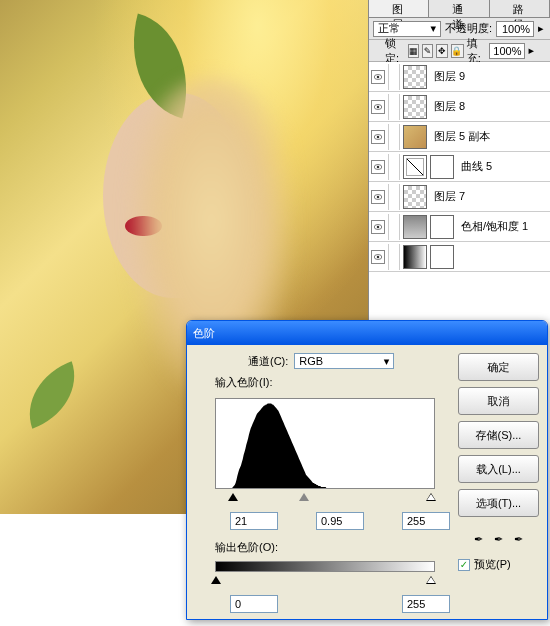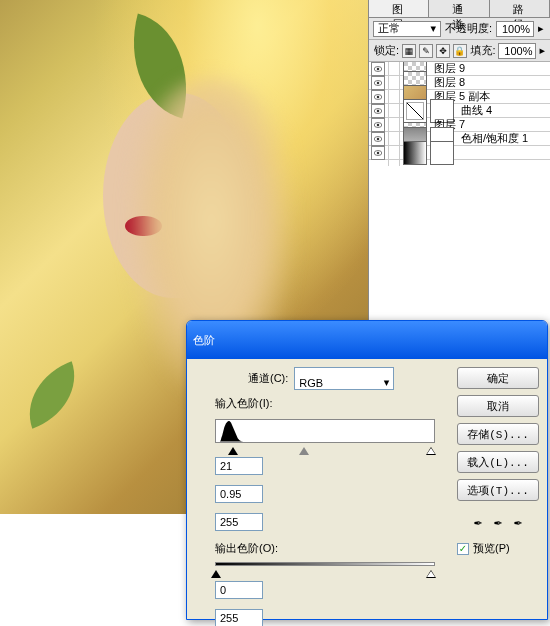--- a/index.html
+++ b/index.html
@@ -12,58 +12,58 @@
 .leaf1 { position: absolute; left: 34%; top: 4%; width: 70px; height: 90px; background: #6a9030; border-radius: 0 100% 0 100%; transform: rotate(15deg); }
 .leaf2 { position: absolute; left: 6%; top: 72%; width: 60px; height: 50px; background: #7aa040; border-radius: 100% 0 100% 0; transform: rotate(-20deg); }
 
 .panel-right { position: absolute; right: 0; top: 0; width: 182px; height: 514px; background: #e6e6e6; border-left: 1px solid #888; display: flex; flex-direction: column; }
 .tabs { display: flex; height: 18px; background: #d0d0d0; border-bottom: 1px solid #888; }
 .tab { padding: 2px 23px; background: #e6e6e6; border-right: 1px solid #888; }
 .tab.active { background: #f0f0f0; }
 .blend-row { display: flex; align-items: center; height: 22px; padding: 2px 4px; gap: 4px; border-bottom: 1px solid #b0b0b0; }
 .blend-select { width: 68px; height: 16px; border: 1px solid #888; background: #fff; display: flex; align-items: center; padding: 0 4px; justify-content: space-between; }
 .opacity-input { width: 38px; height: 16px; border: 1px solid #888; background: #fff; display: flex; align-items: center; justify-content: flex-end; padding: 0 3px; }
-.lock-row { display: flex; align-items: center; height: 22px; padding: 2px 5px; gap: 3px; border-bottom: 1px solid #b0b0b0; }
+.lock-row { display: flex; align-items: center; height: 22px; padding: 2px 16px; gap: 3px; border-bottom: 1px solid #b0b0b0; }
 .lock-icon { width: 14px; height: 14px; border: 1px solid #888; background: #f0f0f0; display: inline-flex; align-items: center; justify-content: center; font-size: 9px; }
 .layers-list { flex: 1; overflow: hidden; background: #fff; }
-.layer-row { display: flex; align-items: center; height: 14px; border-bottom: 1px solid #ccc; padding: 0 2px; gap: 3px; }
+.layer-row { display: flex; align-items: center; height: 30px; border-bottom: 1px solid #ccc; padding: 0 2px; gap: 3px; }
 .eye { width: 14px; height: 14px; border: 1px solid #888; background: #fff; display: flex; align-items: center; justify-content: center; }
 .eye svg { width: 10px; height: 10px; }
 .link-col { width: 12px; height: 26px; border-left: 1px solid #ccc; border-right: 1px solid #ccc; }
 .thumb { width: 24px; height: 24px; border: 1px solid #666; background: #fff; flex-shrink: 0; }
 .thumb.trans { background: repeating-conic-gradient(#ccc 0 25%, #fff 0 50%) 0 0/8px 8px; }
 .thumb.photo-t { background: linear-gradient(135deg, #d8b870, #c09050); }
 .thumb.adj { background: linear-gradient(to bottom, #fff, #888); position: relative; }
 .thumb.curves { background: #fff; position: relative; }
 .thumb.curves::after { content: ""; position: absolute; inset: 2px; border: 1px solid #aaa; background: linear-gradient(45deg, transparent 48%, #000 48%, #000 52%, transparent 52%); }
 .thumb.mask { background: #fff; }
 .thumb.mask-black { background: #000; }
 .thumb.hue { background: linear-gradient(to bottom, #888, #ccc); }
 .thumb.gradient { background: linear-gradient(to right, #000, #fff); }
 .layer-name { margin-left: 4px; }
 
 .dialog { position: absolute; left: 186px; top: 320px; width: 362px; height: 300px; background: #ece9d8; border: 1px solid #0054e3; border-radius: 6px 6px 0 0; box-shadow: 2px 2px 8px rgba(0,0,0,0.4); }
-.titlebar { height: 38px; background: linear-gradient(to bottom, #3b8cff, #0054e3); border-radius: 5px 5px 0 0; display: flex; align-items: center; padding: 0 6px; color: #fff; }
+.titlebar { height: 24px; background: linear-gradient(to bottom, #3b8cff, #0054e3); border-radius: 5px 5px 0 0; display: flex; align-items: center; padding: 0 6px; color: #fff; }
 .dialog-body { padding: 8px; display: flex; gap: 8px; height: calc(100% - 22px); }
 .dialog-left { flex: 1; display: flex; flex-direction: column; gap: 6px; }
 .channel-row { display: flex; align-items: center; gap: 6px; margin-left: 53px; }
-.channel-select { width: 100px; height: 23px; border: 1px solid #7b9ebd; background: #fff; display: flex; align-items: flex-end; justify-content: space-between; padding: 0 4px; }
+.channel-select { width: 100px; height: 16px; border: 1px solid #7b9ebd; background: #fff; display: flex; align-items: center; justify-content: space-between; padding: 0 4px; }
 .histo-box { border: 1px solid #888; width: 220px; height: 100px; background: #fff; margin: 2px 0 0 20px; position: relative; overflow: hidden; }
 .histo { position: absolute; bottom: 0; left: 0; right: 0; height: 100%; }
 .slider-track { width: 220px; height: 12px; margin-left: 20px; position: relative; }
 .slider-track .tri { position: absolute; top: -2px; width: 0; height: 0; border-left: 5px solid transparent; border-right: 5px solid transparent; }
 .tri.black { border-bottom: 8px solid #000; }
 .tri.gray { border-bottom: 8px solid #888; }
 .tri.white { border-bottom: 8px solid #000; }
 .tri.white::after { content: ""; position: absolute; left: -4px; top: 1px; border-left: 4px solid transparent; border-right: 4px solid transparent; border-bottom: 6px solid #fff; }
-.input-row { display: flex; gap: 10px; margin-left: 20px; width: 220px; justify-content: space-between; flex-direction: column; }
+.input-row { display: flex; gap: 10px; margin-left: 35px; width: 220px; justify-content: space-between; }
 .num-input { width: 48px; height: 18px; border: 1px solid #7b9ebd; background: #fff; display: flex; align-items: center; padding: 0 4px; }
 .output-gradient { width: 220px; height: 12px; margin-left: 20px; border: 1px solid #888; background: linear-gradient(to right, #000, #fff); }
 .dialog-right { width: 82px; display: flex; flex-direction: column; gap: 6px; align-items: stretch; }
-.btn { height: 22px; border: 1px solid #888; background: linear-gradient(to bottom, #fff, #e0e0e0); border-radius: 3px; display: flex; align-items: center; justify-content: center; font-family: Liberation Mono, monospace; }
+.btn { height: 28px; border: 1px solid #888; background: linear-gradient(to bottom, #fff, #e0e0e0); border-radius: 3px; display: flex; align-items: center; justify-content: center; }
 .eyedrop-row { display: flex; gap: 4px; margin-top: 8px; justify-content: center; }
 .eyedrop { width: 16px; height: 16px; display: inline-flex; align-items: center; justify-content: center; }
 .preview-check { display: flex; align-items: center; gap: 4px; margin-top: 4px; }
 .checkbox { width: 12px; height: 12px; border: 1px solid #7b9ebd; background: #fff; display: inline-flex; align-items: center; justify-content: center; color: #21a121; font-size: 10px; }
 
 .watermark { position: absolute; right: 8px; bottom: 6px; color: rgba(200,200,200,0.4); font-size: 16px; letter-spacing: 2px; }
 </style>
 </head>
 <body>
 
@@ -140,21 +140,21 @@
       <div class="layer-row">
         <div class="eye">
           <svg viewBox="0 0 16 16">
             <ellipse cx="8" cy="8" rx="6" ry="4" fill="none" stroke="#333"></ellipse>
             <circle cx="8" cy="8" r="2" fill="#333"></circle>
           </svg>
         </div>
         <div class="link-col"></div>
         <div class="thumb curves"></div>
         <div class="thumb mask"></div>
-        <span class="layer-name">曲线 4</span>
+        <span class="layer-name">曲线 5</span>
       </div>
       <div class="layer-row">
         <div class="eye">
           <svg viewBox="0 0 16 16">
             <ellipse cx="8" cy="8" rx="6" ry="4" fill="none" stroke="#333"></ellipse>
             <circle cx="8" cy="8" r="2" fill="#333"></circle>
           </svg>
         </div>
         <div class="link-col"></div>
         <div class="thumb trans"></div>

